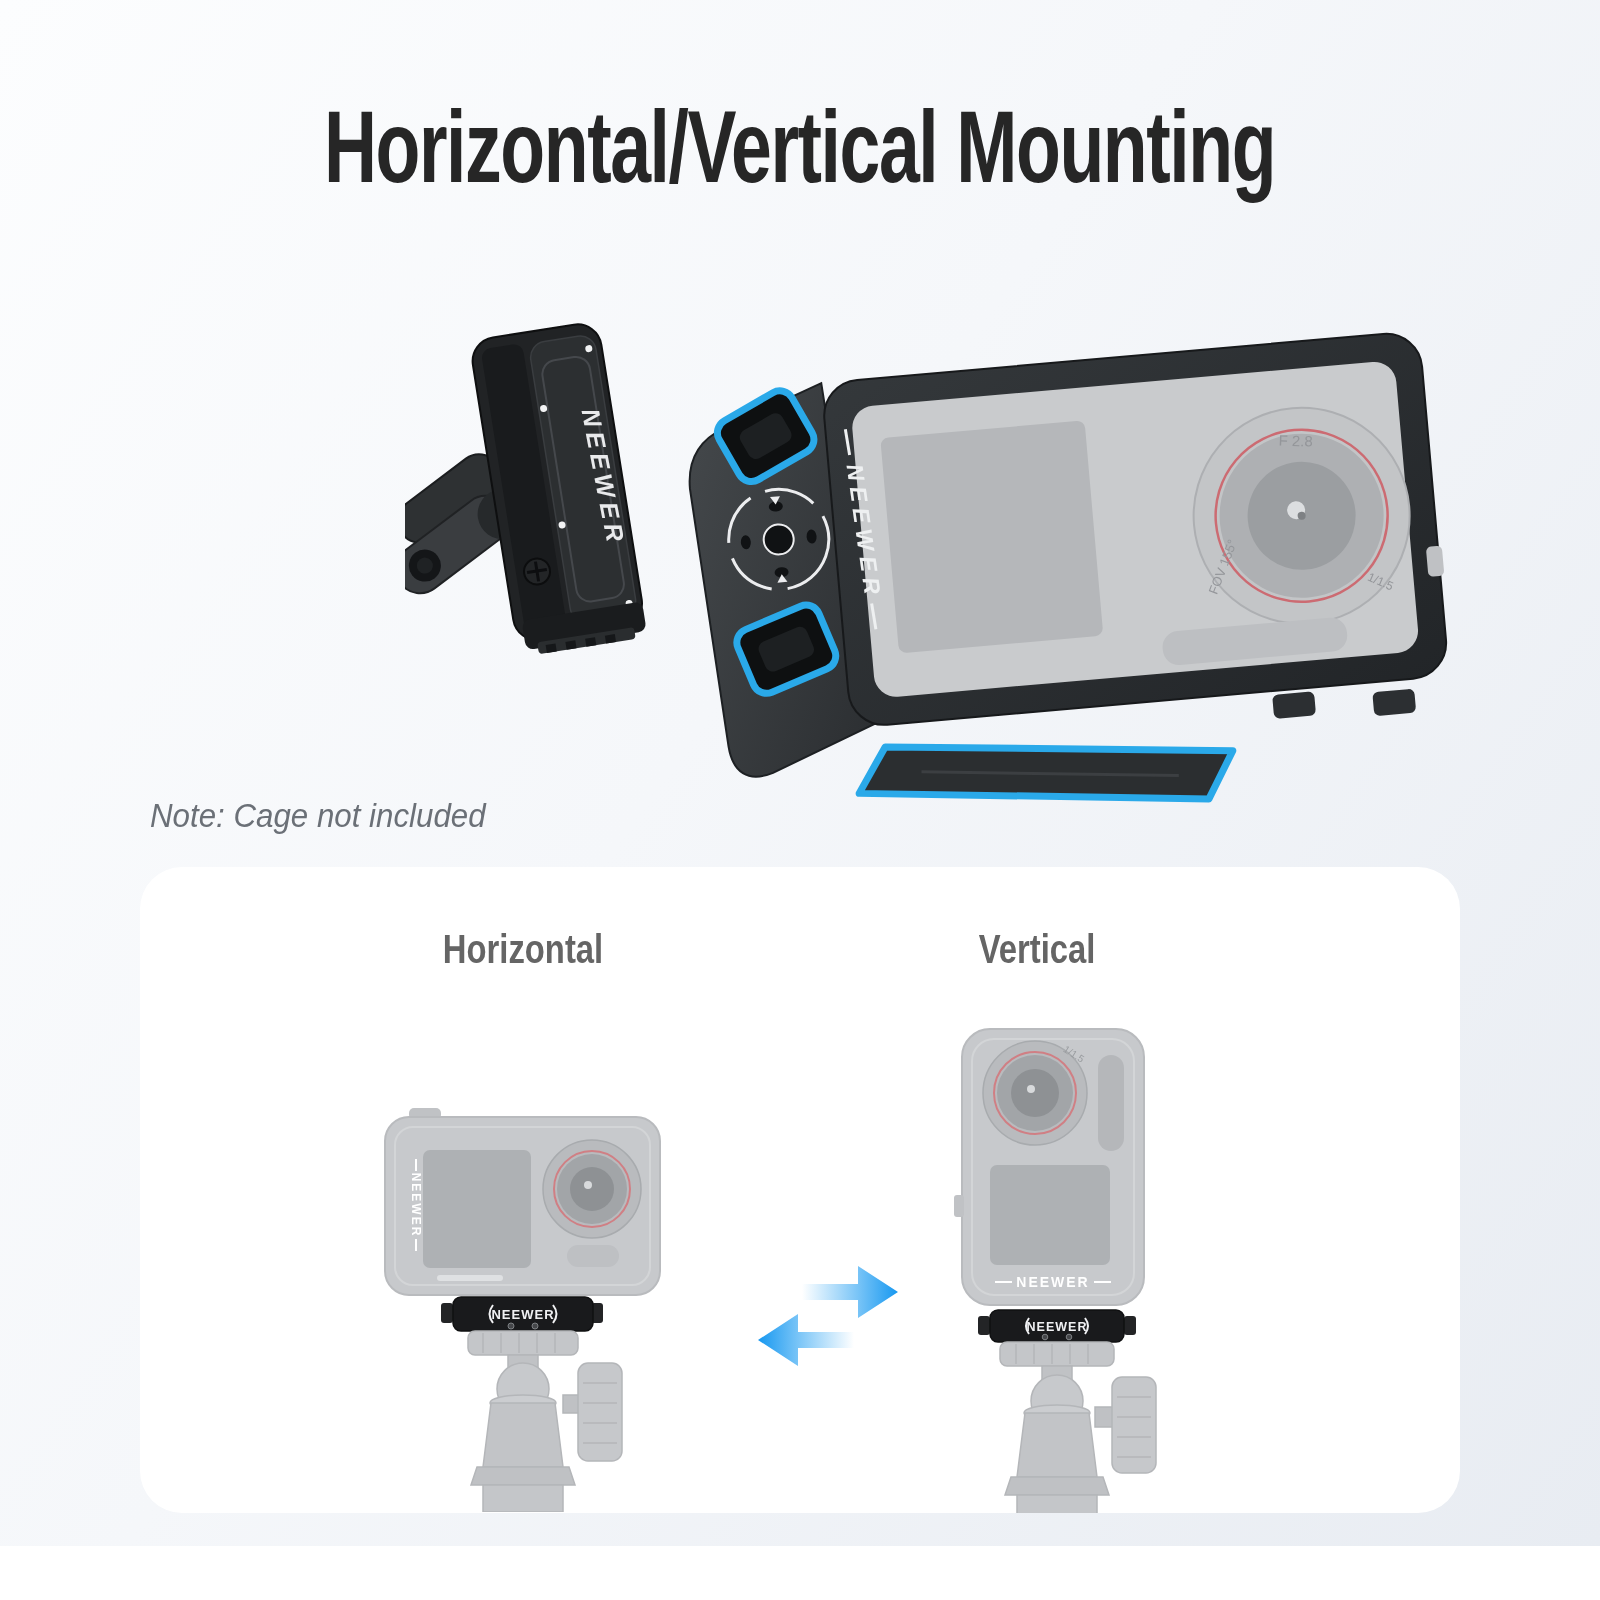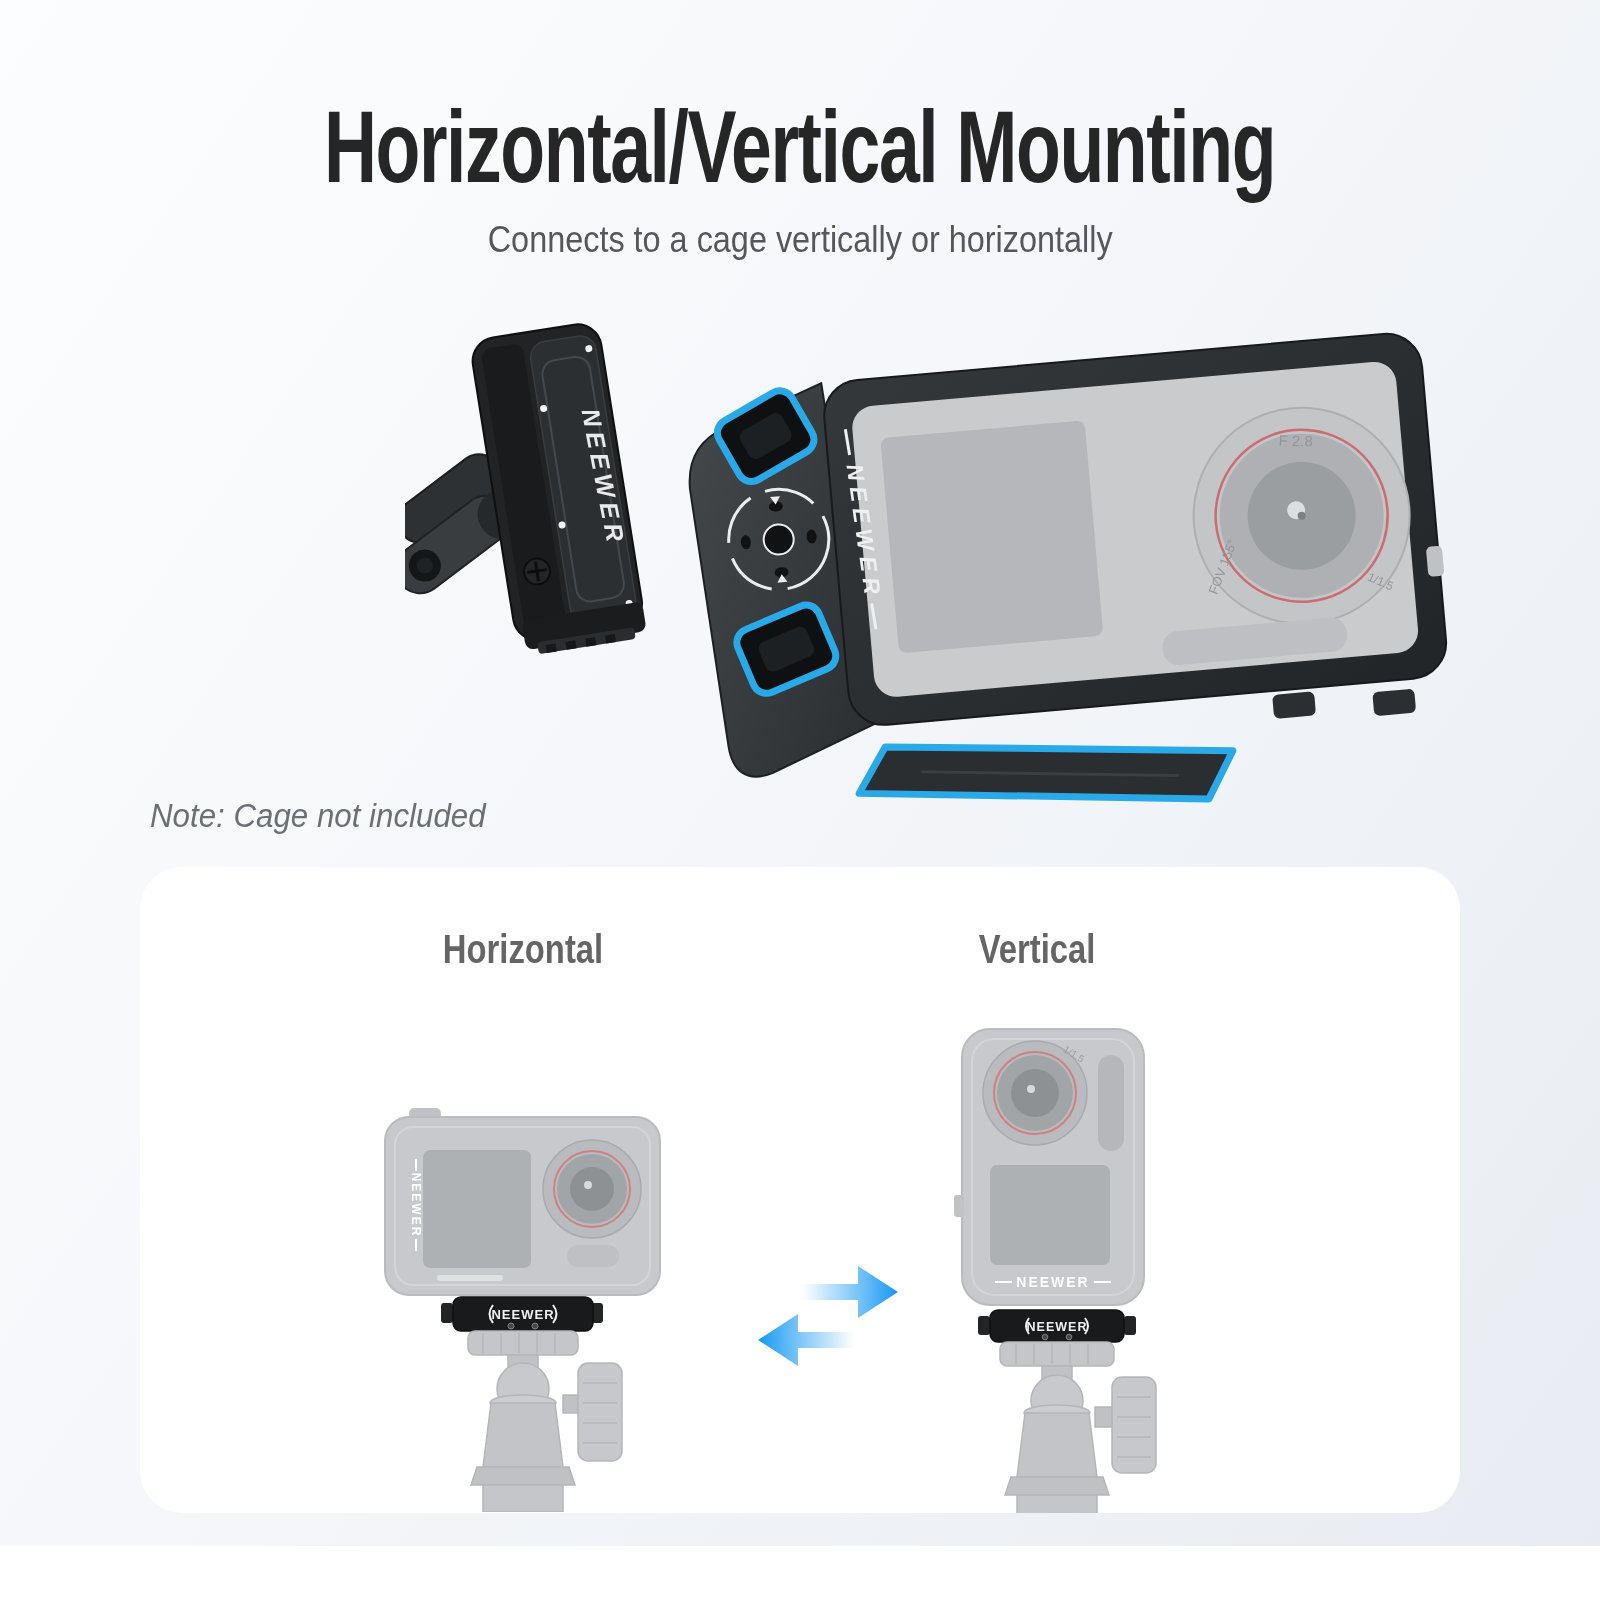--- a/index.html
+++ b/index.html
@@ -31,23 +31,20 @@
   svg text{font-family:"Liberation Sans","DejaVu Sans",sans-serif;}
 </style>
 </head>
 <body>
 
 <div class="canvas">
 
   <div class="title-wrap">
     <span class="title">Horizontal/Vertical Mounting</span>
   </div>
-  <div class="subtitle-wrap">
-    <span class="subtitle">Connects to a cage vertically or horizontally</span>
-  </div>
 
   <svg class="hero-adapter" viewBox="0 0 270 340">
     <g transform="rotate(-9 135 170)">
       <g>
         <g transform="rotate(-28 60 160)">
             <rect x="-16" y="136" width="118" height="44" rx="22" fill="#2e3133" stroke="#1b1d1f" stroke-width="2"></rect>
           </g>
         <g transform="rotate(-28 60 205)">
           <rect x="-26" y="178" width="130" height="48" rx="24" fill="#3a3d40" stroke="#202224" stroke-width="2"></rect>
           <circle cx="4" cy="202" r="16" fill="#141618"></circle>

